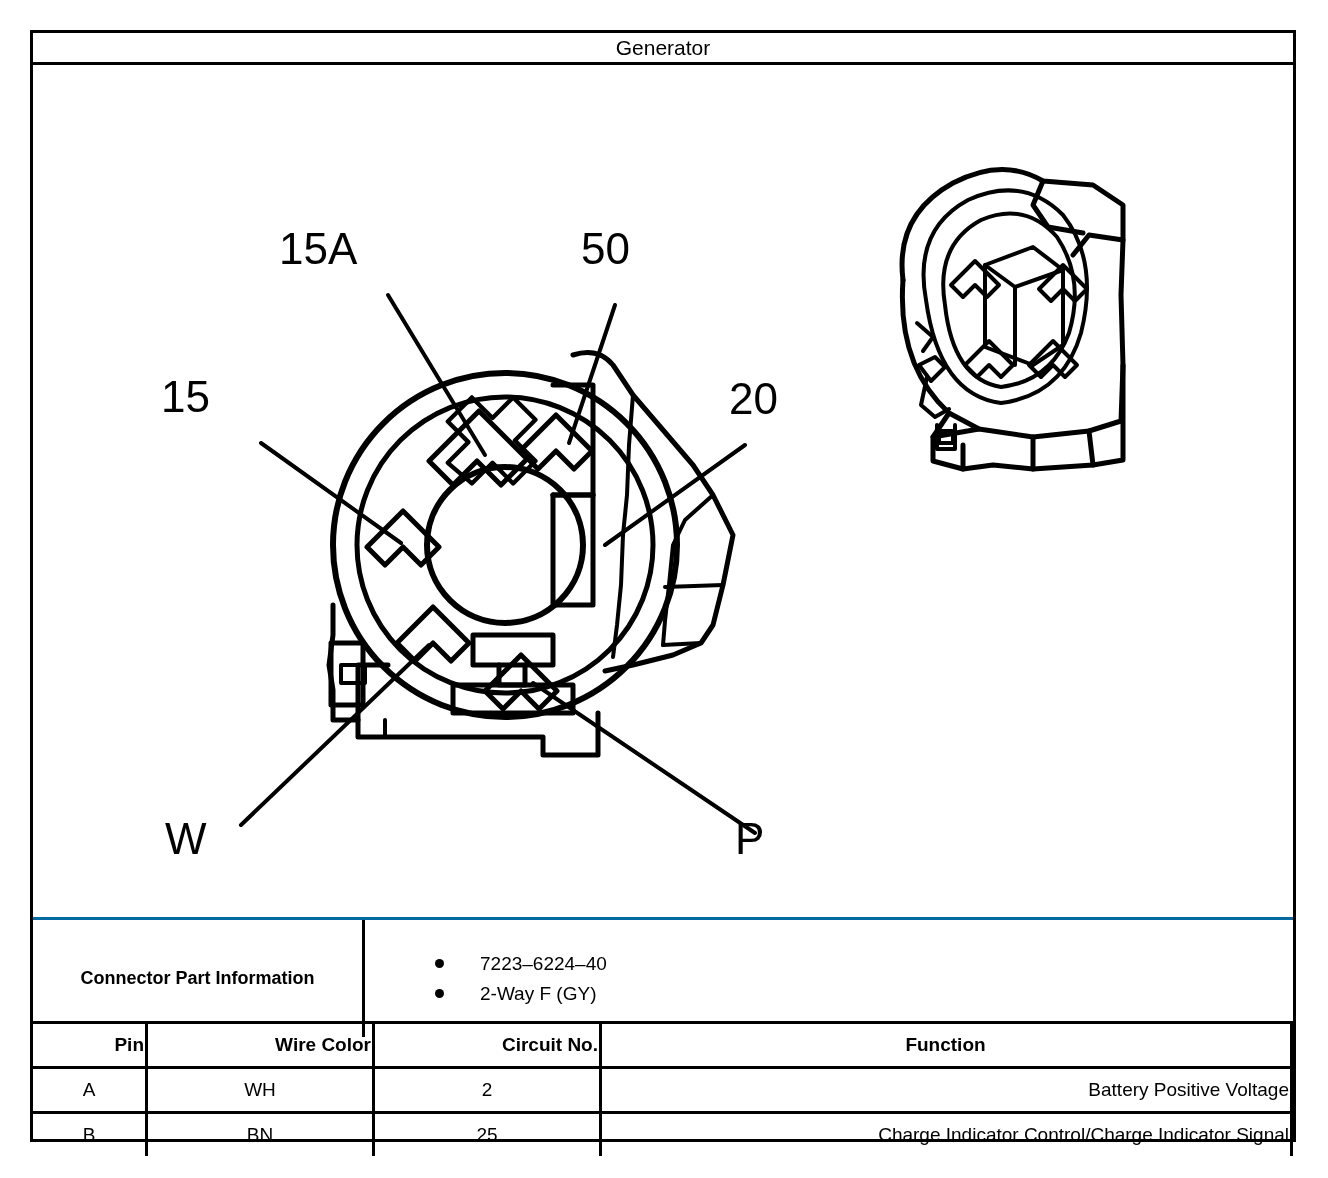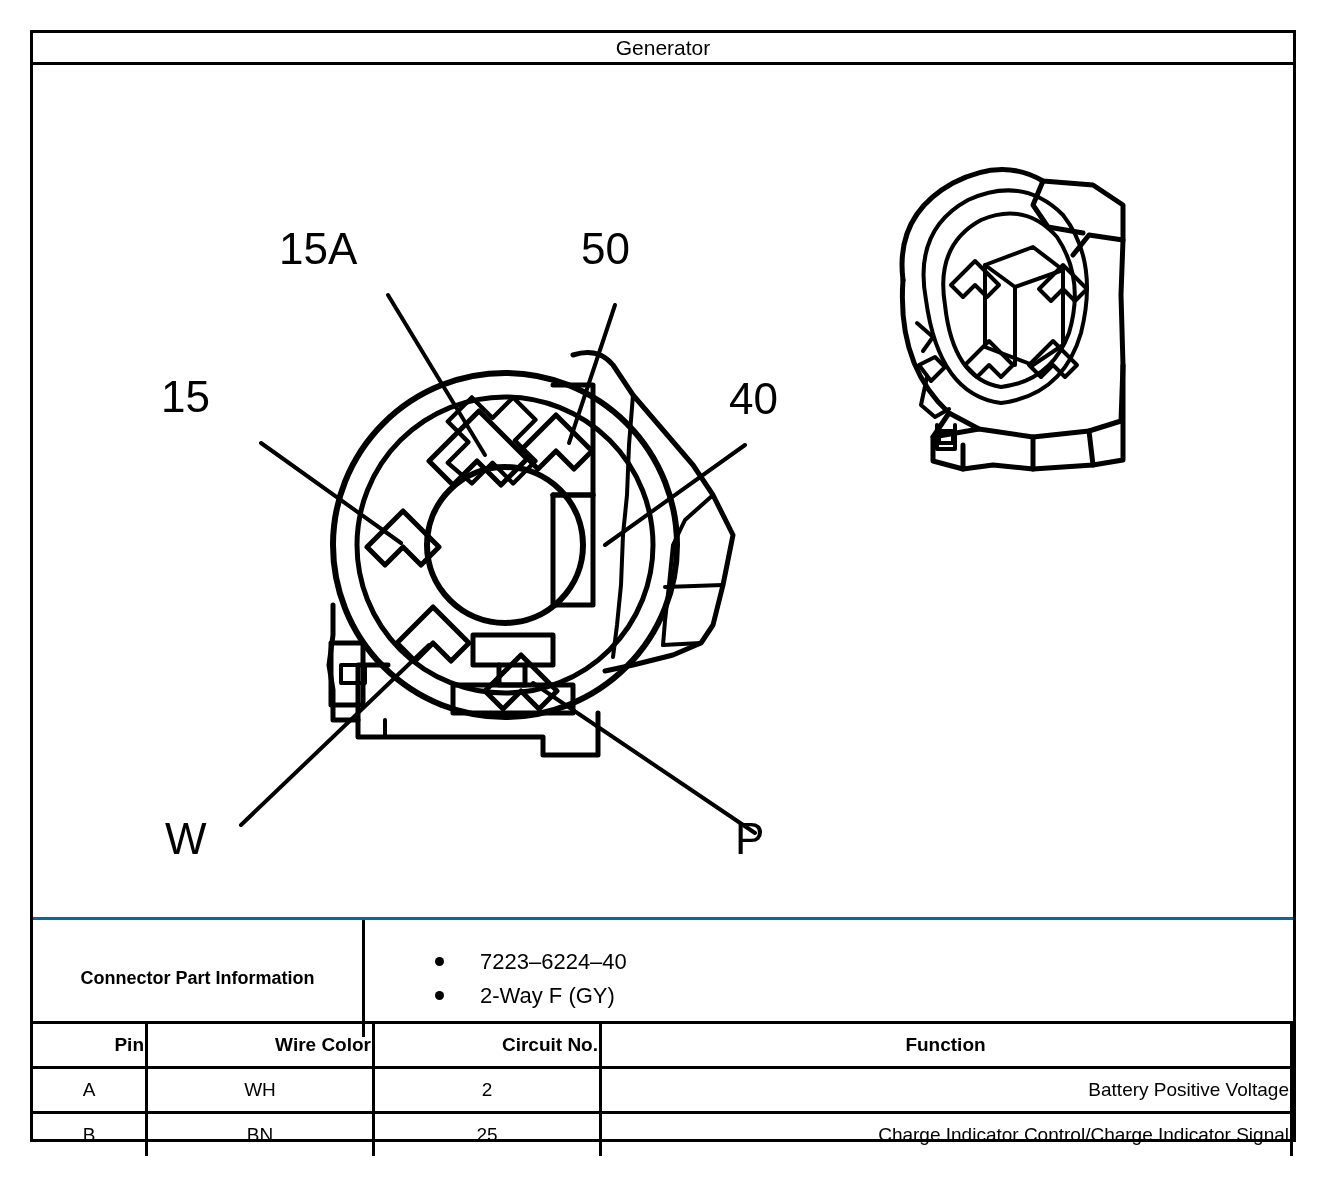--- a/index.html
+++ b/index.html
@@ -88,21 +88,21 @@
     flex: 1;
     display: flex;
     flex-direction: column;
     justify-content: center;
     padding-left: 62px;
     box-sizing: border-box;
   }
   .bullet-row {
     display: flex;
     align-items: center;
-    font-size: 22px;
+    font-size: 19px;
     margin: 4px 0;
   }
   .bullet-dot {
     width: 9px;
     height: 9px;
     background: #000;
     border-radius: 50%;
     margin-right: 36px;
     flex: 0 0 auto;
   }
@@ -243,21 +243,21 @@
             <rect x="906" y="366" width="14" height="12"></rect>
 
             <path d="M884 258 L900 272 L890 286"></path>
           </g>
         </g>
       </svg>
 
       <div class="callout" style="left:246px; top:162px;">15A</div>
       <div class="callout" style="left:548px; top:162px;">50</div>
       <div class="callout" style="left:128px; top:310px;">15</div>
-      <div class="callout" style="left:696px; top:312px;">40</div>
+      <div class="callout" style="left:696px; top:312px;">20</div>
       <div class="callout" style="left:132px; top:752px;">W</div>
       <div class="callout" style="left:702px; top:752px;">P</div>
     </div>
 
     <div class="conn-info">
       <div class="conn-info-label">Connector Part Information</div>
       <div class="conn-info-values">
         <div class="bullet-row">
           <span class="bullet-dot"></span>
           <span>7223–6224–40</span>

